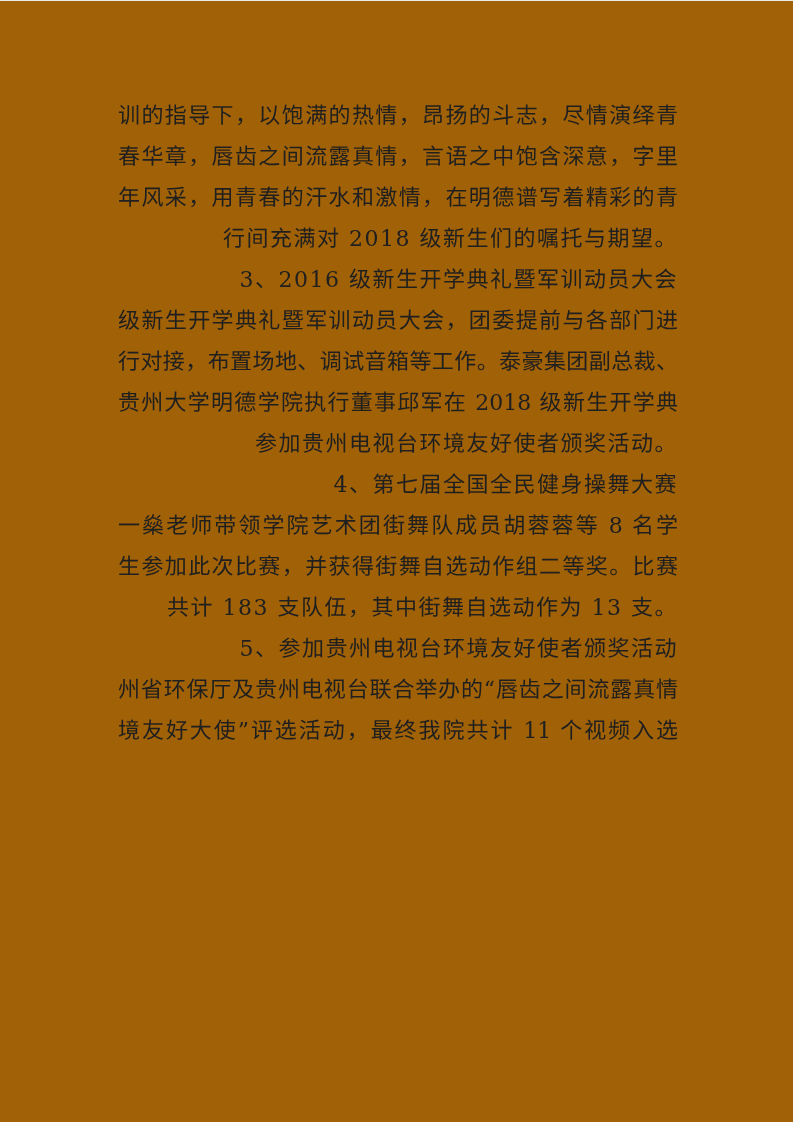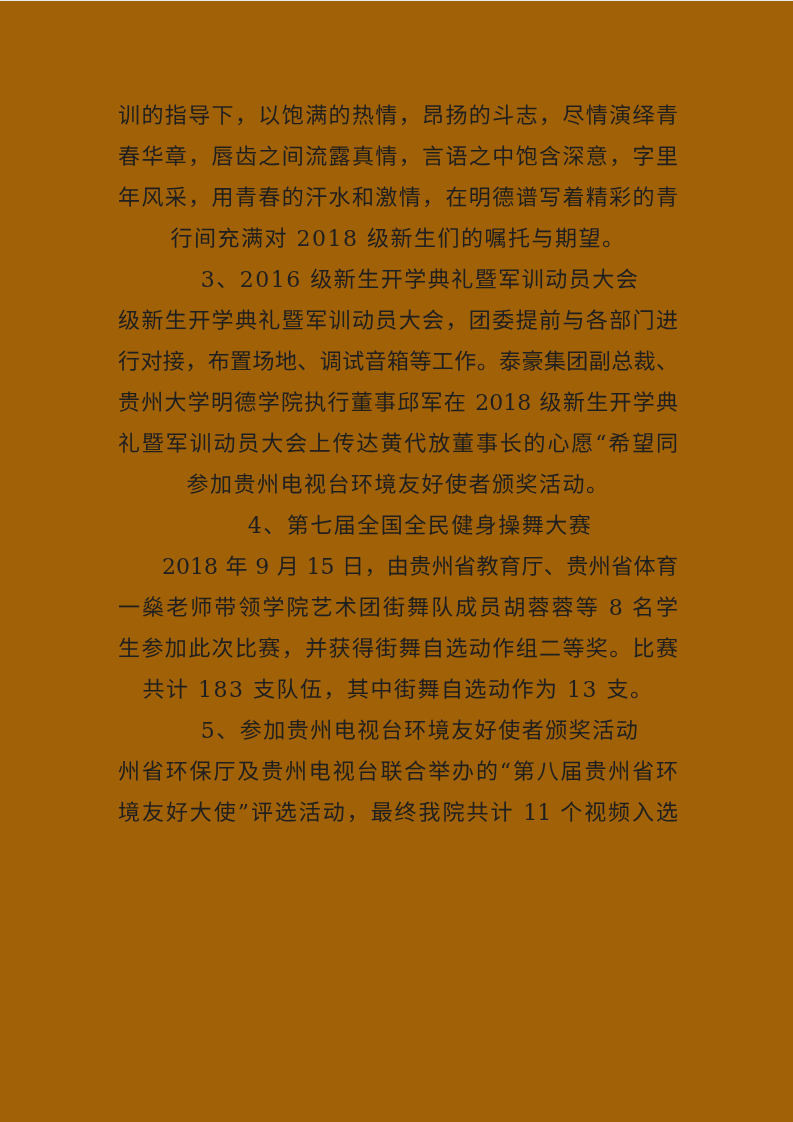--- a/index.html
+++ b/index.html
@@ -30,45 +30,43 @@
     white-space: nowrap;
     font-weight: 400;
   }
   .line.justified {
     white-space: normal;
     text-align: justify;
     text-align-last: justify;
     text-justify: inter-character;
   }
   .line.left {
-    text-align: center;
+    text-align: right;
     letter-spacing: 1.5px;
   }
   .line.indent {
     text-indent: 44px;
   }
 </style>
 </head>
 <body>
 
 <div class="page" style="background: #a16207;">
   <div class="text-block" style="color: rgb(31, 31, 31);">
 
   <div class="line justified">训的指导下，以饱满的热情，昂扬的斗志，尽情演绎青</div>
       <div class="line justified">春华章，唇齿之间流露真情，言语之中饱含深意，字里</div>
       <div class="line justified">年风采，用青春的汗水和激情，在明德谱写着精彩的青</div>
       <div class="line left">行间充满对 2018 级新生们的嘱托与期望。</div>
       <div class="line left indent">3、2016 级新生开学典礼暨军训动员大会</div>
       <div class="line justified">级新生开学典礼暨军训动员大会，团委提前与各部门进</div>
       <div class="line justified">行对接，布置场地、调试音箱等工作。泰豪集团副总裁、</div>
       <div class="line justified">贵州大学明德学院执行董事邱军在 2018 级新生开学典</div>
-      <div class="line justified">礼暨军训动员大会上传达黄代放董事长的心愿“希望同</div>
       <div class="line left">参加贵州电视台环境友好使者颁奖活动。</div>
       <div class="line left indent">4、第七届全国全民健身操舞大赛</div>
-      <div class="line justified indent">2018 年 9 月 15 日，由贵州省教育厅、贵州省体育</div>
       <div class="line justified">一燊老师带领学院艺术团街舞队成员胡蓉蓉等 8 名学</div>
       <div class="line justified">生参加此次比赛，并获得街舞自选动作组二等奖。比赛</div>
       <div class="line left">共计 183 支队伍，其中街舞自选动作为 13 支。</div>
       <div class="line left indent">5、参加贵州电视台环境友好使者颁奖活动</div>
-      <div class="line justified">州省环保厅及贵州电视台联合举办的“第八届贵州省环</div>
+      <div class="line justified">州省环保厅及贵州电视台联合举办的“唇齿之间流露真情</div>
       <div class="line justified">境友好大使”评选活动，最终我院共计 11 个视频入选</div>
     </div>
 </div>
 
 </body></html>

